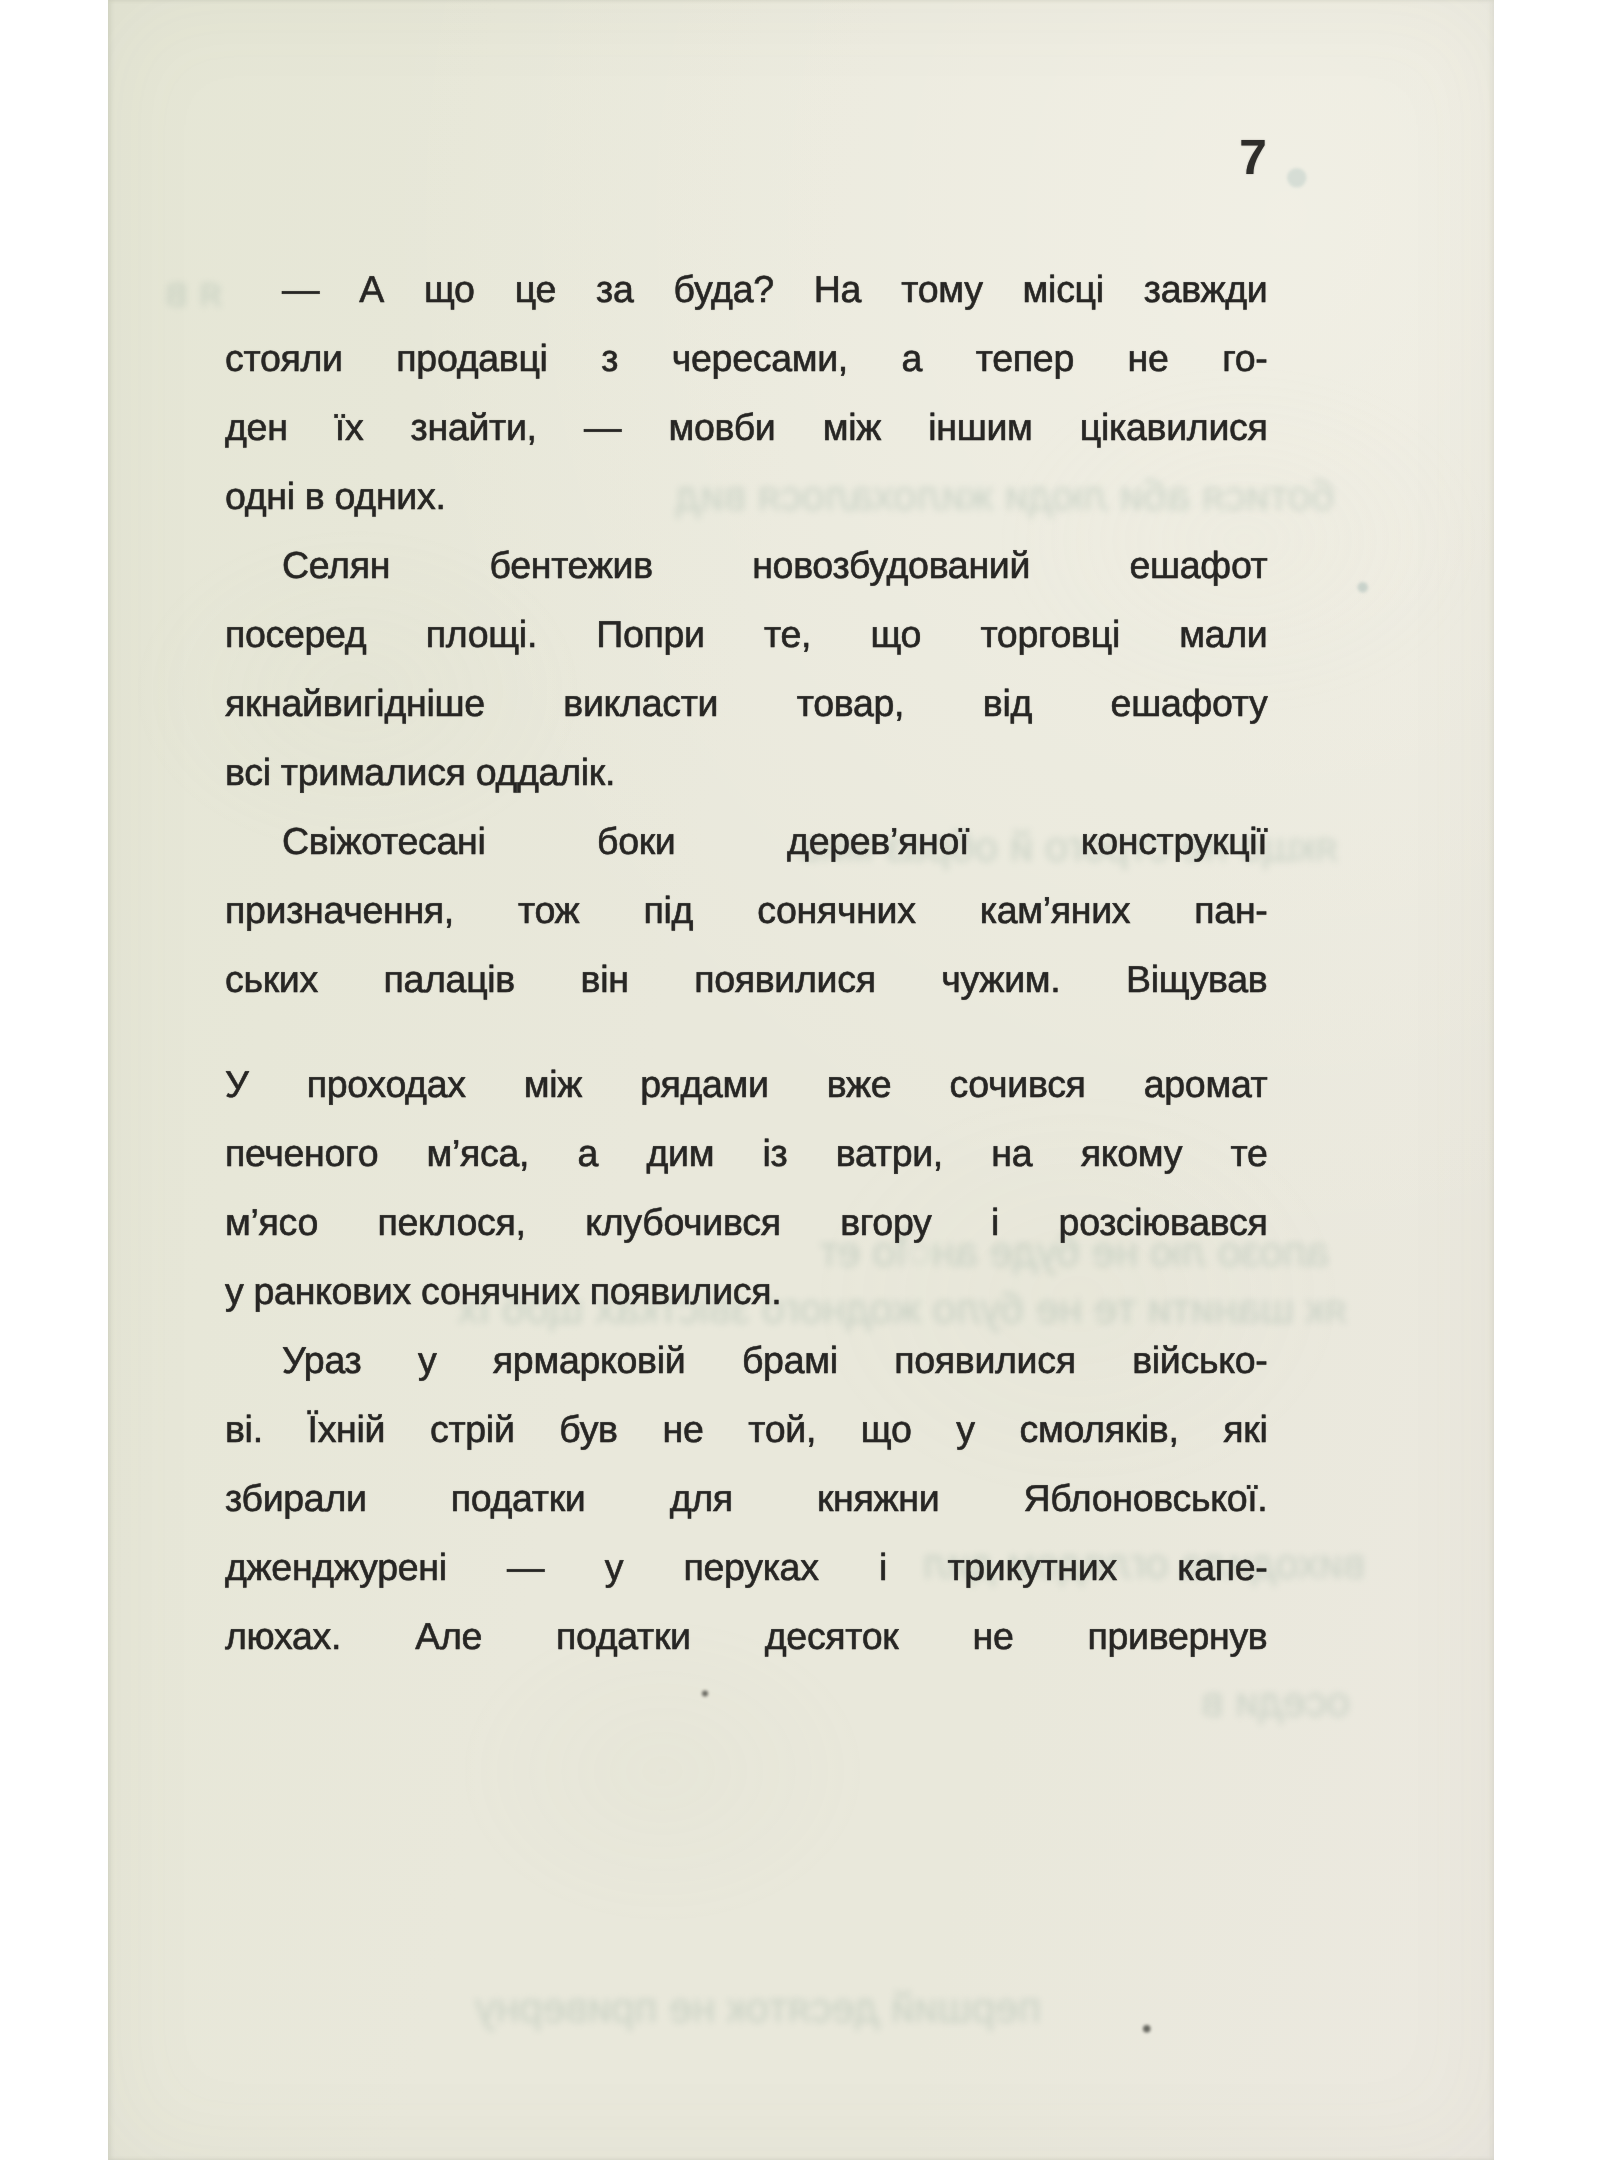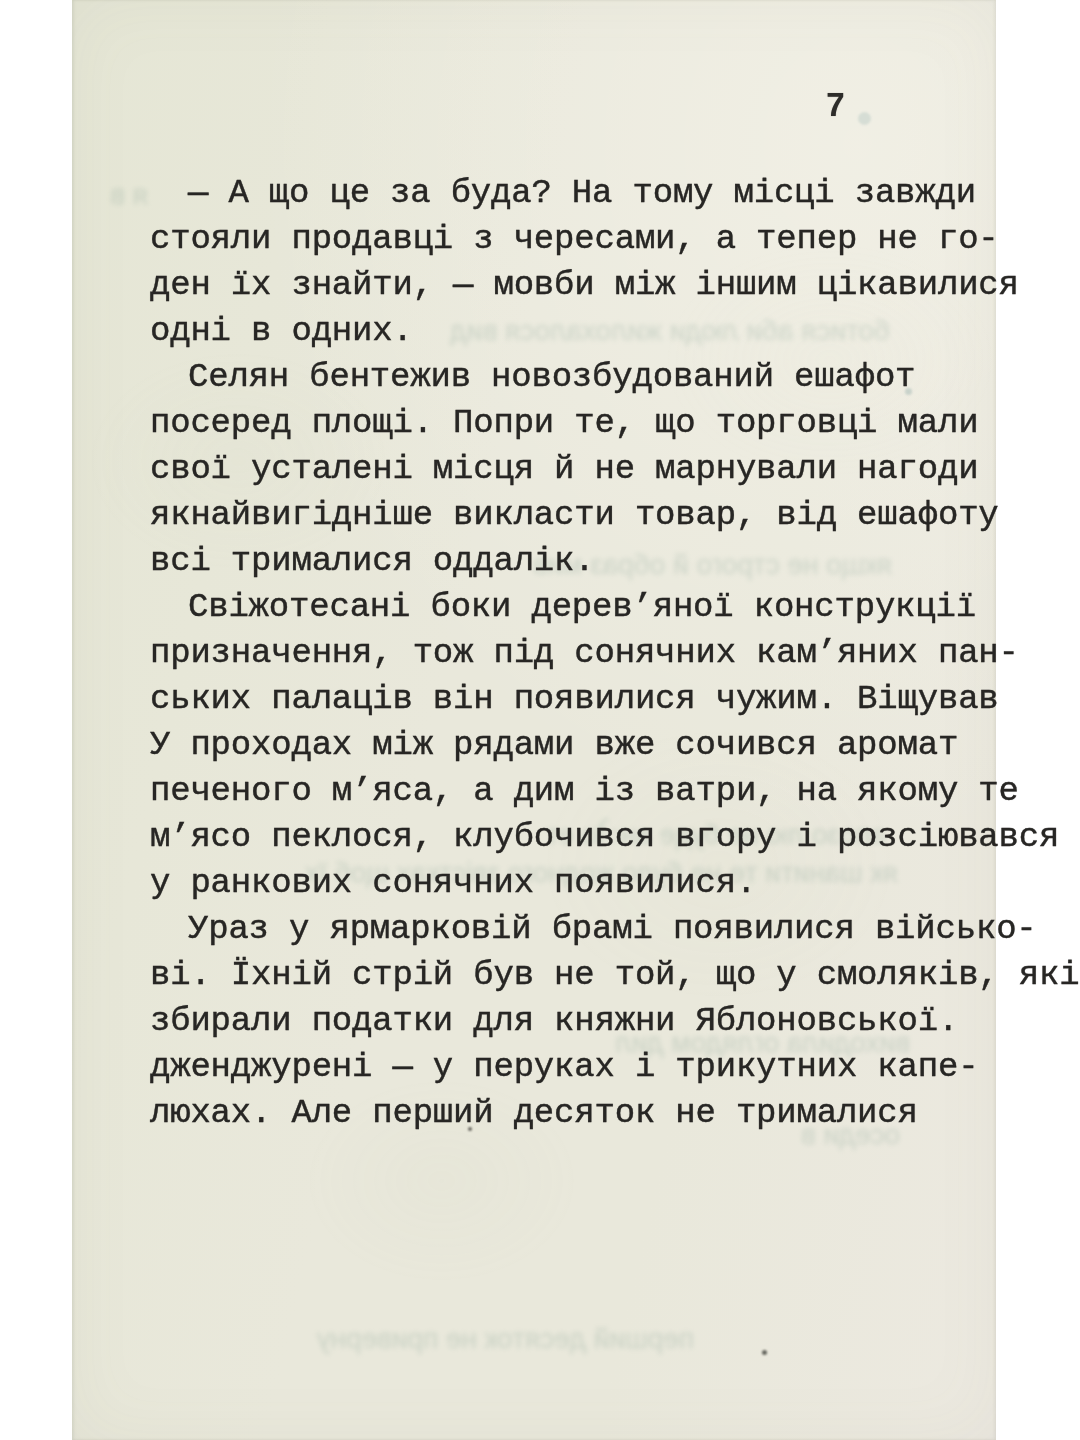--- a/index.html
+++ b/index.html
@@ -35,28 +35,27 @@
 
   .page-number{
     position:absolute;left:78px;top:88px;width:695px;
     text-align:right;font-size:33px;line-height:34px;font-weight:700;
     color:#2e2d2a;letter-spacing:.5px;
     text-shadow:0 0 1px rgba(46,45,42,.45);
   }
 
   .text-block{position:absolute;left:78px;top:170px;width:695px;color:var(--ink);}
   .para{margin:0;}
-  .para.brk{}
+  .para.brk{margin-top:24px;}
   .line{
-    height:46px;line-height:46px;font-size:34px;letter-spacing:-.2px;
+    height:46px;line-height:46px;font-size:25px;letter-spacing:-.2px;
     white-space:nowrap;
     text-align:justify;text-align-last:justify;
     -webkit-text-stroke:.35px currentColor;
     text-shadow:0 0 1px rgba(40,40,36,.35);
-    font-family:Liberation Mono, monospace;
   }
   .line.last{text-align-last:left;}
   .line.ind{padding-left:38px;}
 
   
   .ghost-layer{position:absolute;inset:0;overflow:hidden;pointer-events:none;}
   .bleed{
     position:absolute;height:34px;line-height:34px;font-size:28px;
     color:var(--ghost);opacity:.30;white-space:nowrap;overflow:hidden;
     transform:scaleX(-1);filter:blur(2.6px);
@@ -91,37 +90,36 @@
     <div class="text-block">
         <div class="para">
           <div class="line ind">— А що це за буда? На тому місці завжди</div>
           <div class="line">стояли продавці з чересами, а тепер не го-</div>
           <div class="line">ден їх знайти, — мовби між іншим цікавилися</div>
           <div class="line last">одні в одних.</div>
         </div>
         <div class="para">
           <div class="line ind">Селян бентежив новозбудований ешафот</div>
           <div class="line">посеред площі. Попри те, що торговці мали</div>
-          <div class="line">свої усталені місця й не марнували нагоди</div>
           <div class="line">якнайвигідніше викласти товар, від ешафоту</div>
           <div class="line last">всі трималися оддалік.</div>
         </div>
         <div class="para">
           <div class="line ind">Свіжотесані боки дерев’яної конструкції</div>
           <div class="line">призначення, тож під сонячних кам’яних пан-</div>
           <div class="line">ських палаців він появилися чужим. Віщував</div>
         </div>
         <div class="para brk">
           <div class="line">У проходах між рядами вже сочився аромат</div>
           <div class="line">печеного м’яса, а дим із ватри, на якому те</div>
           <div class="line">м’ясо пеклося, клубочився вгору і розсіювався</div>
           <div class="line last">у ранкових сонячних появилися.</div>
         </div>
         <div class="para">
           <div class="line ind">Ураз у ярмарковій брамі появилися військо-</div>
           <div class="line">ві. Їхній стрій був не той, що у смоляків, які</div>
           <div class="line">збирали податки для княжни Яблоновської.</div>
           <div class="line">дженджурені — у перуках і трикутних капе-</div>
-          <div class="line">люхах. Але перший десяток не трималися</div>
+          <div class="line">люхах. Але податки десяток не привернув</div>
         </div>
       </div>
   </div>
 </div>
 
 </body></html>

